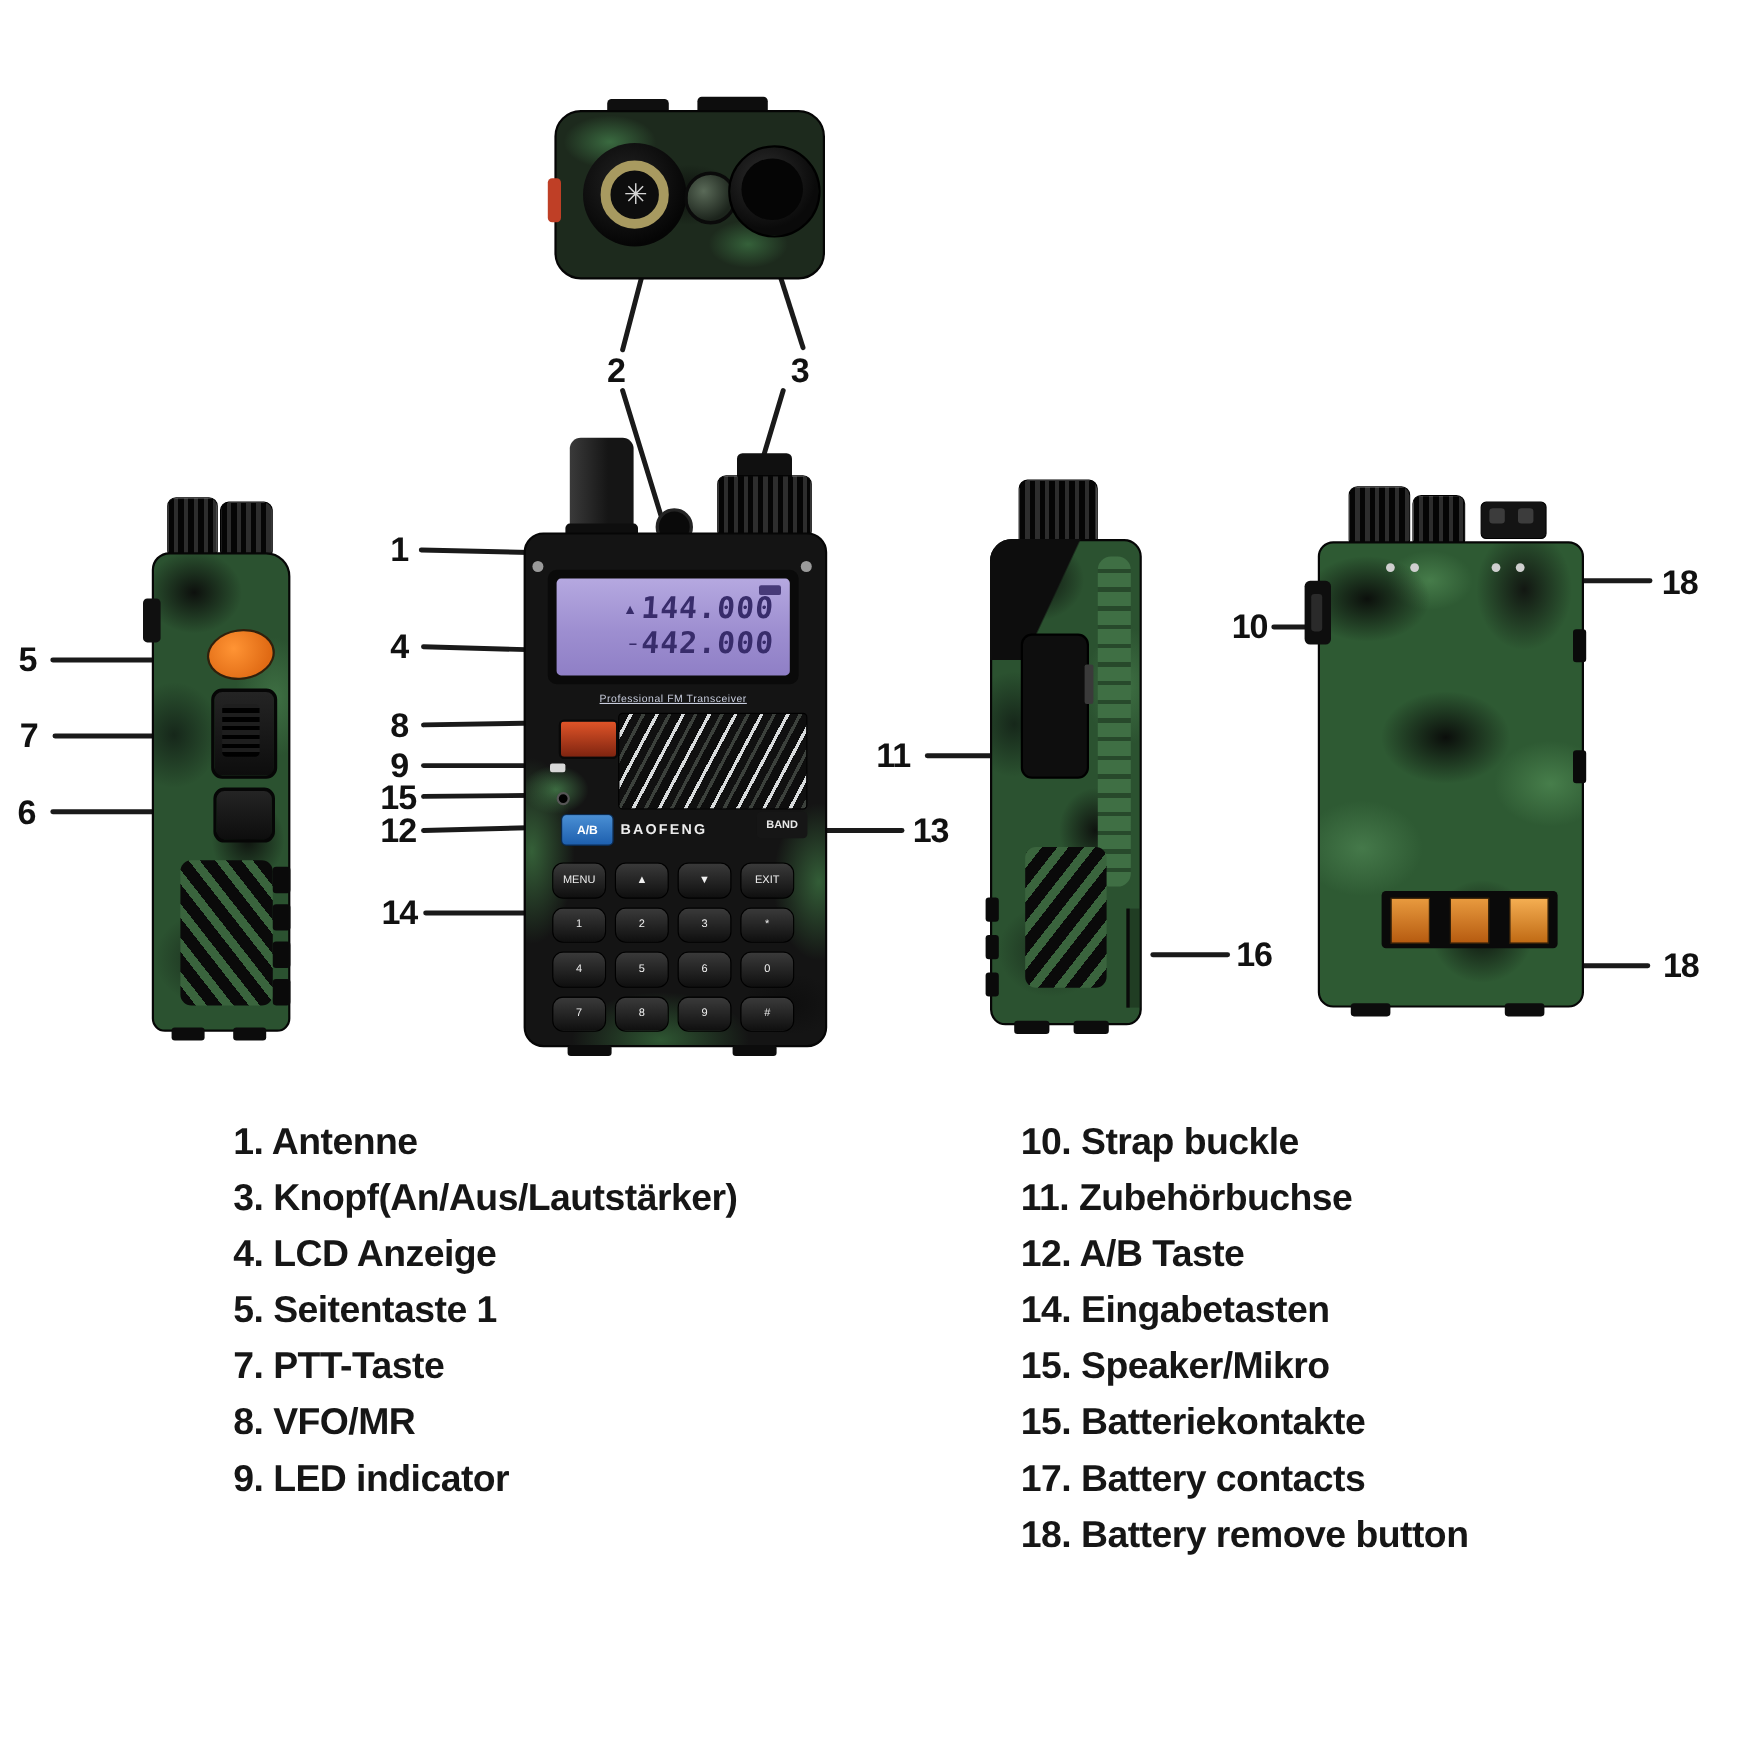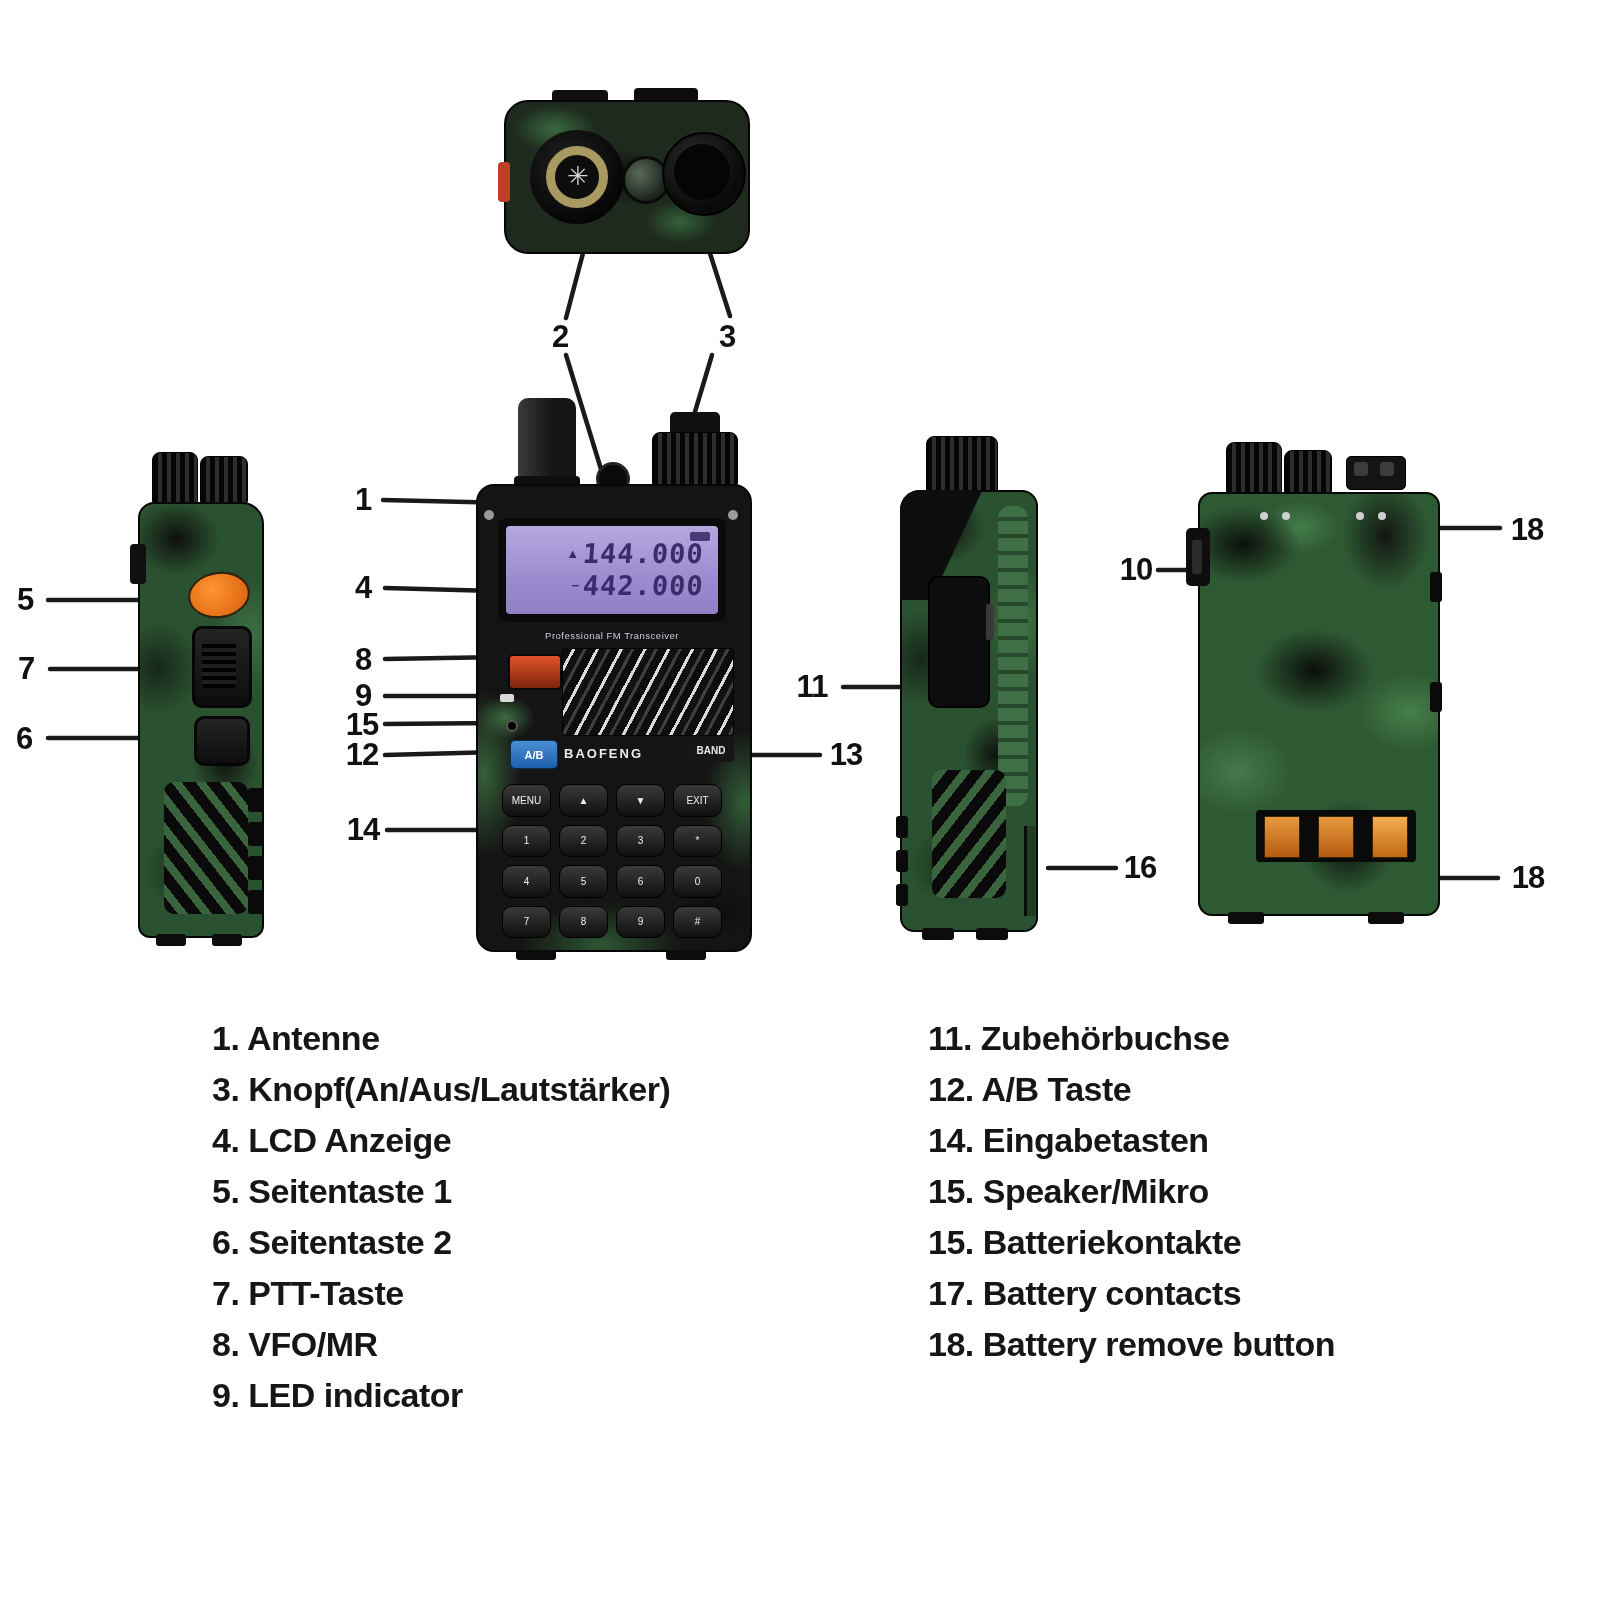--- a/index.html
+++ b/index.html
@@ -51,21 +51,21 @@
   .tab{background:#0a0a0a;border-radius:3px;}
   .foot{background:#0c0c0c;border-radius:3px;}
 
   
   .lcd{background:linear-gradient(180deg,#b5a8e0 0%,#9d8ed0 55%,#8f7fc6 100%);
     border-radius:4px;overflow:hidden;}
   .lcd-row{position:absolute;right:14px;display:flex;align-items:center;gap:4px;}
   .lcd-digits{font-family:"DejaVu Sans Mono",monospace;font-weight:bold;color:#382c6b;
     font-size:27px;letter-spacing:1px;transform:skewX(-4deg);}
   .lcd-ind{font-size:13px;color:#382c6b;font-weight:bold;}
-  .tagline{font-size:9.5px;color:#c9cede;text-align:center;letter-spacing:0.5px;white-space:nowrap;}
+  .tagline{font-size:9.5px;color:#c9cede;text-align:center;letter-spacing:0.5px;white-space:nowrap;text-decoration:underline;}
 
   
   .keypad{display:grid;grid-template-columns:repeat(4,1fr);grid-template-rows:repeat(4,1fr);gap:8px;}
   .key{background:linear-gradient(#3a3a3a,#0f0f0f);border:1px solid #000;border-radius:10px;
     color:#f0f0f0;display:flex;align-items:center;justify-content:center;
     font-size:10px;font-weight:normal;}
 
   .btn-orange{background:radial-gradient(circle at 40% 35%,#ff9434,#e06a14 75%);
     border-radius:50%;border:2px solid #30200c;transform:rotate(-8deg);}
   .btn-red{background:linear-gradient(#e05428,#7e2410);border:2px solid #090909;border-radius:5px;}
@@ -249,26 +249,26 @@
     <div class="abs tab" style="left:232px;top:240px;width:12px;height:30px"></div>
     <div class="abs foot" style="left:30px;top:470px;width:36px;height:12px"></div>
     <div class="abs foot" style="left:170px;top:470px;width:36px;height:12px"></div>
   </div>
 
   <div class="legend-col" style="left:212px;top:1021px">
     <div class="legend-item">1. Antenne</div>
     <div class="legend-item">3. Knopf(An/Aus/Lautstärker)</div>
     <div class="legend-item">4. LCD Anzeige</div>
     <div class="legend-item">5. Seitentaste 1</div>
-    <div class="legend-item">6. Seitentaste 2</div>
     <div class="legend-item">7. PTT-Taste</div>
     <div class="legend-item">8. VFO/MR</div>
     <div class="legend-item">9. LED indicator</div>
   </div>
   <div class="legend-col" style="left:928px;top:1021px">
+    <div class="legend-item">10. Strap buckle</div>
     <div class="legend-item">11. Zubehörbuchse</div>
     <div class="legend-item">12. A/B Taste</div>
     <div class="legend-item">14. Eingabetasten</div>
     <div class="legend-item">15. Speaker/Mikro</div>
     <div class="legend-item">15. Batteriekontakte</div>
     <div class="legend-item">17. Battery contacts</div>
     <div class="legend-item">18. Battery remove button</div>
   </div>
 
 </div>

